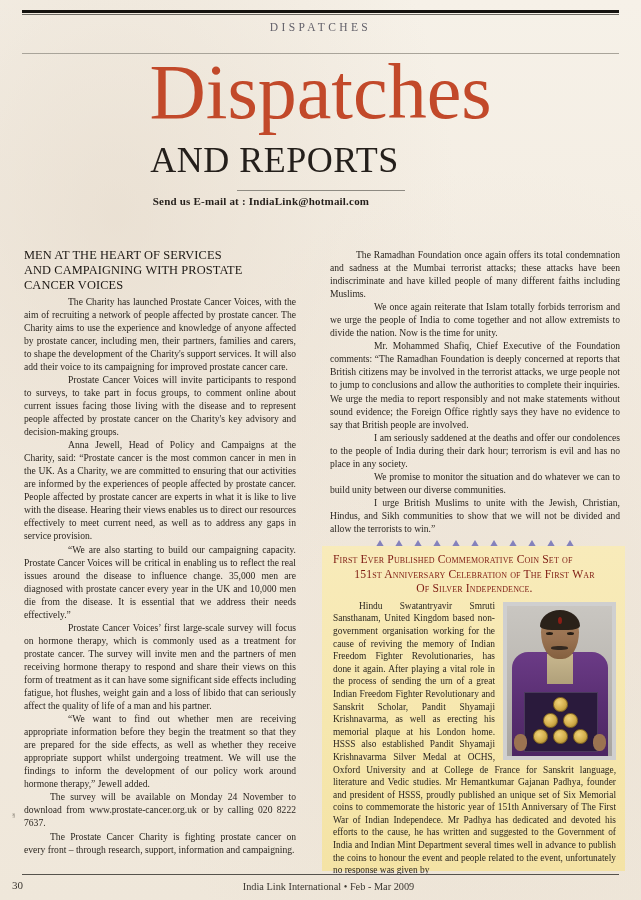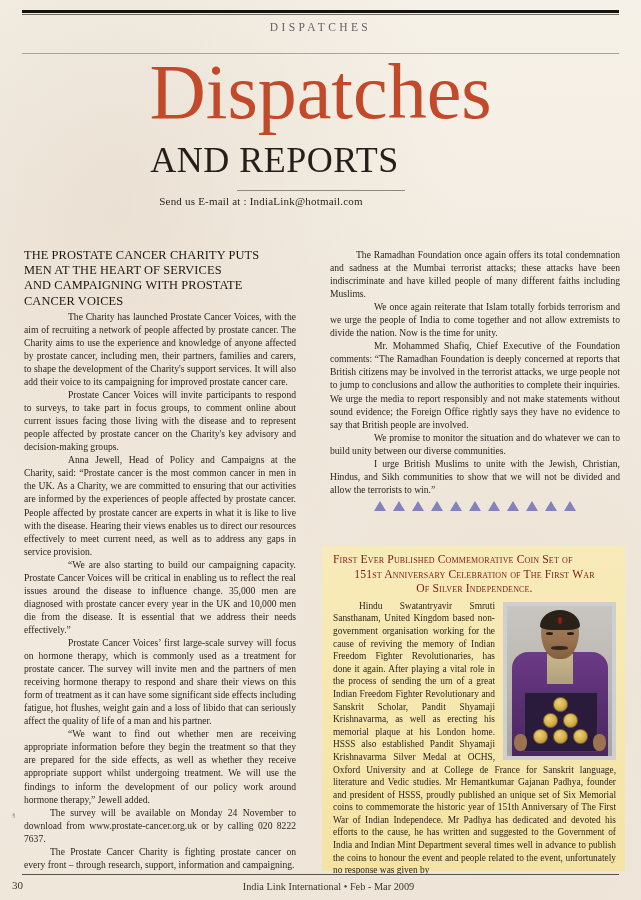--- a/index.html
+++ b/index.html
@@ -87,21 +87,21 @@
     height: 1px;
     background: #8e8a82;
   }
   .email-line {
     position: absolute;
     left: 0;
     top: 195px;
     width: 522px;
     text-align: center;
     font-size: 11px;
-    font-weight: normal;
+    font-weight: bold;
     color: #241f1b;
     letter-spacing: 0.2px;
   }
 
   
   .col {
     position: absolute;
     top: 248px;
     font-size: 9.6px;
     line-height: 13.05px;
@@ -334,40 +334,40 @@
     <div class="rule-hair"></div>
   </div>
 
   <div class="big-title">Dispatches</div>
   <div class="sub-title">AND REPORTS</div>
   <div class="email-rule"></div>
   <div class="email-line">Send us E-mail at : IndiaLink@hotmail.com</div>
 
   <div class="col col-left">
     <div class="head-block">
-      <div>THE PROSTATE CANCER CHARITY PUTS</div>
       <div>MEN AT THE HEART OF SERVICES</div>
       <div>AND CAMPAIGNING WITH PROSTATE</div>
       <div>CANCER VOICES</div>
     </div>
     <p class="ind-wide">The Charity has launched Prostate Cancer Voices, with the aim of recruiting a network of people affected by prostate cancer. The Charity aims to use the experience and knowledge of anyone affected by prostate cancer, including men, their partners, families and carers, to shape the development of the Charity's support services. It will also add their voice to its campaigning for improved prostate cancer care.</p>
     <p class="ind-wide">Prostate Cancer Voices will invite participants to respond to surveys, to take part in focus groups, to comment online about current issues facing those living with the disease and to represent people affected by prostate cancer on the Charity's key advisory and decision-making groups.</p>
     <p class="ind-wide">Anna Jewell, Head of Policy and Campaigns at the Charity, said: “Prostate cancer is the most common cancer in men in the UK. As a Charity, we are committed to ensuring that our activities are informed by the experiences of people affected by prostate cancer. People affected by prostate cancer are experts in what it is like to live with the disease. Hearing their views enables us to direct our resources effectively to meet current need, as well as to address any gaps in service provision.</p>
     <p class="ind-wide">“We are also starting to build our campaigning capacity. Prostate Cancer Voices will be critical in enabling us to reflect the real issues around the disease to influence change. 35,000 men are diagnosed with prostate cancer every year in the UK and 10,000 men die from the disease. It is essential that we address their needs effectively.”</p>
     <p class="ind-wide">Prostate Cancer Voices’ first large-scale survey will focus on hormone therapy, which is commonly used as a treatment for prostate cancer. The survey will invite men and the partners of men receiving hormone therapy to respond and share their views on this form of treatment as it can have some significant side effects including fatigue, hot flushes, weight gain and a loss of libido that can seriously affect the quality of life of a man and his partner.</p>
     <p class="ind-wide">“We want to find out whether men are receiving appropriate information before they begin the treatment so that they are prepared for the side effects, as well as whether they receive appropriate support whilst undergoing treatment. We will use the findings to inform the development of our policy work around hormone therapy,” Jewell added.</p>
     <p>The survey will be available on Monday 24 November to download from www.prostate-cancer.org.uk or by calling 020 8222 7637.</p>
     <p>The Prostate Cancer Charity is fighting prostate cancer on every front – through research, support, information and campaigning.</p>
 
   </div>
 
   <div class="col col-right">
     <p>The Ramadhan Foundation once again offers its total condemnation and sadness at the Mumbai terrorist attacks; these attacks have been indiscriminate and have killed people of many different faiths including Muslims.</p>
     <p class="ind-wide">We once again reiterate that Islam totally forbids terrorism and we urge the people of India to come together and not allow extremists to divide the nation.   Now is the time for unity.</p>
     <p class="ind-wide">Mr. Mohammed Shafiq, Chief Executive of the Foundation comments:   “The Ramadhan Foundation is deeply concerned at reports that British citizens may be involved in the terrorist attacks, we urge people not to jump to conclusions and allow the authorities to complete their inquiries.   We urge the media to report responsibly and not make statements without sound evidence; the Foreign Office rightly says they have no evidence to say that British people are involved.</p>
+    <p class="ind-wide">I am seriously saddened at the deaths and offer our condolences to the people of India during their dark hour; terrorism is evil and has no place in any society.</p>
     <p class="ind-wide">We promise to monitor the situation and do whatever we can to build unity between our diverse communities.</p>
     <p class="ind-wide">I urge British Muslims to unite with the Jewish, Christian, Hindus, and Sikh communities to show that we will not be divided and allow the terrorists to win.”</p>
     <div class="tri-row">
         <div class="tri"></div>
         <div class="tri"></div>
         <div class="tri"></div>
         <div class="tri"></div>
         <div class="tri"></div>
         <div class="tri"></div>
         <div class="tri"></div>

